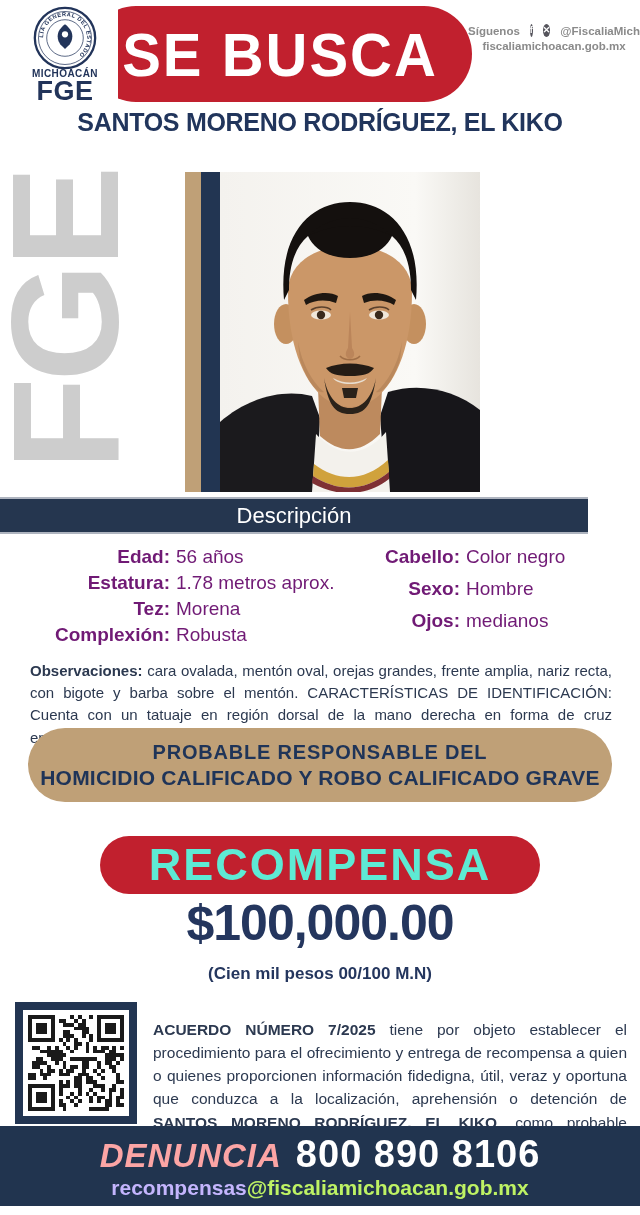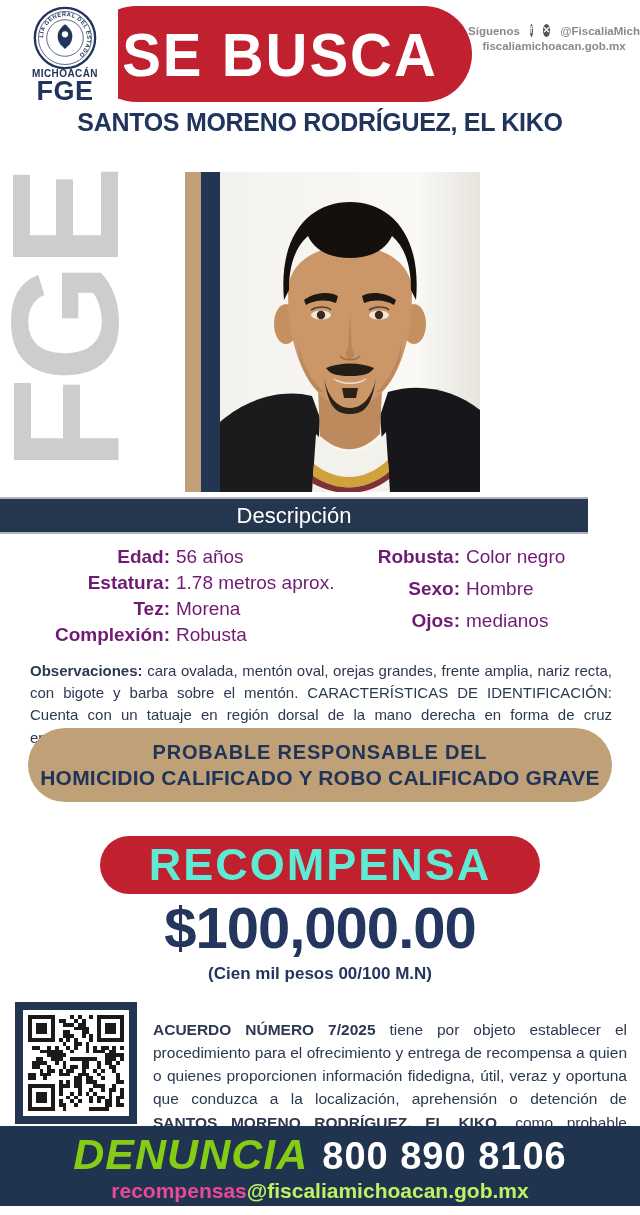--- a/index.html
+++ b/index.html
@@ -58,40 +58,40 @@
   .charge-banner{position:absolute;top:728px;left:28px;width:584px;height:74px;background:#bfa077;
                  border-radius:37px;display:flex;flex-direction:column;align-items:center;
                  justify-content:center;color:#1f3458;}
   .charge-line1{font-size:20px;font-weight:600;letter-spacing:0.8px;}
   .charge-line2{font-size:21px;font-weight:800;letter-spacing:0.2px;margin-top:2px;}
 
   
   .reward-banner{position:absolute;top:836px;left:100px;width:440px;height:58px;background:#c1202e;
                  border-radius:30px;display:flex;align-items:center;justify-content:center;}
   .reward-banner span{font-size:45px;font-weight:800;color:#5eead4;letter-spacing:2px;}
-  .amount{position:absolute;top:894px;left:0;width:100%;text-align:center;font-size:58px;
+  .amount{position:absolute;top:894px;left:0;width:100%;text-align:center;font-size:50px;
           font-weight:800;color:#24365e;letter-spacing:-1px;}
   .amount-words{position:absolute;top:964px;left:0;width:100%;text-align:center;font-size:17px;
                 font-weight:600;color:#24365e;}
 
   
   .agreement{position:absolute;top:1002px;left:15px;width:612px;display:flex;align-items:flex-start;}
   .qr-box{flex:0 0 auto;border:8px solid #223552;background:#ffffff;padding:5px;width:96px;height:96px;}
   .agreement-text{margin-left:16px;flex:1;font-size:15.5px;line-height:1.5;text-align:justify;
                   color:#2c3950;font-weight:500;}
   .agreement-text b{font-weight:800;}
 
   
   .footer{position:absolute;top:1126px;left:0;width:640px;height:80px;background:#21344f;
           display:flex;flex-direction:column;align-items:center;justify-content:center;}
   .footer-line1{display:flex;align-items:baseline;gap:14px;}
-  .denuncia{font-size:43px;font-weight:800;font-style:italic;color:#84cc16;letter-spacing:1px;}
+  .denuncia{font-size:33px;font-weight:800;font-style:italic;color:#fca5a5;letter-spacing:1px;}
   .phone{font-size:38px;font-weight:800;color:#ffffff;letter-spacing:1px;}
   .footer-line2{font-size:21px;font-weight:700;margin-top:0px;}
-  .email-user{color:#ec4899;}
+  .email-user{color:#c4b5fd;}
   .email-domain{color:#bef264;}
 </style>
 </head>
 <body>
 
 <div class="poster">
 
   <div class="red-banner">
     <span class="se-busca">SE BUSCA</span>
   </div>
@@ -201,21 +201,21 @@
         <span class="dlabel">Tez:</span>
         <span class="dval">Morena</span>
       </div>
       <div class="drow">
         <span class="dlabel">Complexión:</span>
         <span class="dval">Robusta</span>
       </div>
     </div>
     <div class="dcol-right">
       <div class="drow">
-        <span class="dlabel">Robusta:</span>
+        <span class="dlabel">Cabello:</span>
         <span class="dval">Color negro</span>
       </div>
       <div class="drow">
         <span class="dlabel">Sexo:</span>
         <span class="dval">Hombre</span>
       </div>
       <div class="drow">
         <span class="dlabel">Ojos:</span>
         <span class="dval">medianos</span>
       </div>

